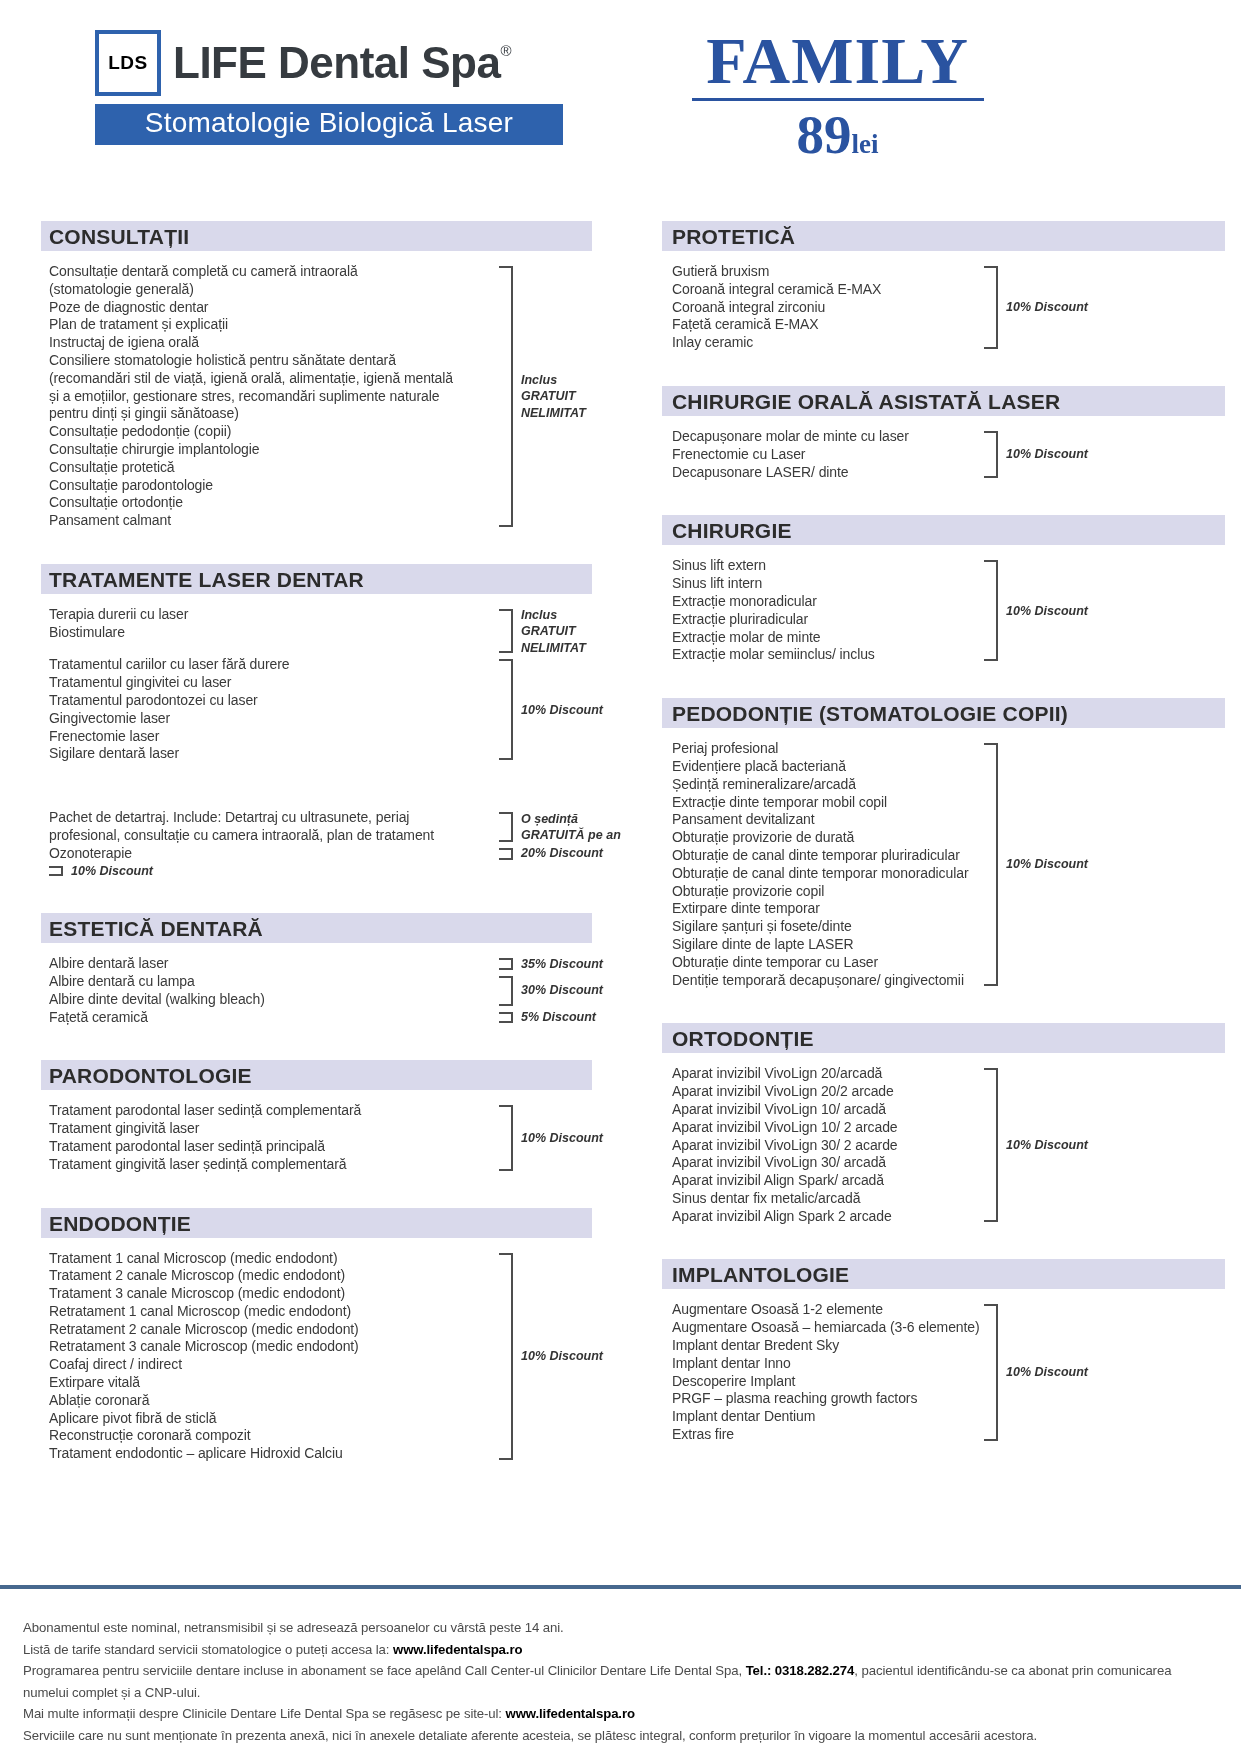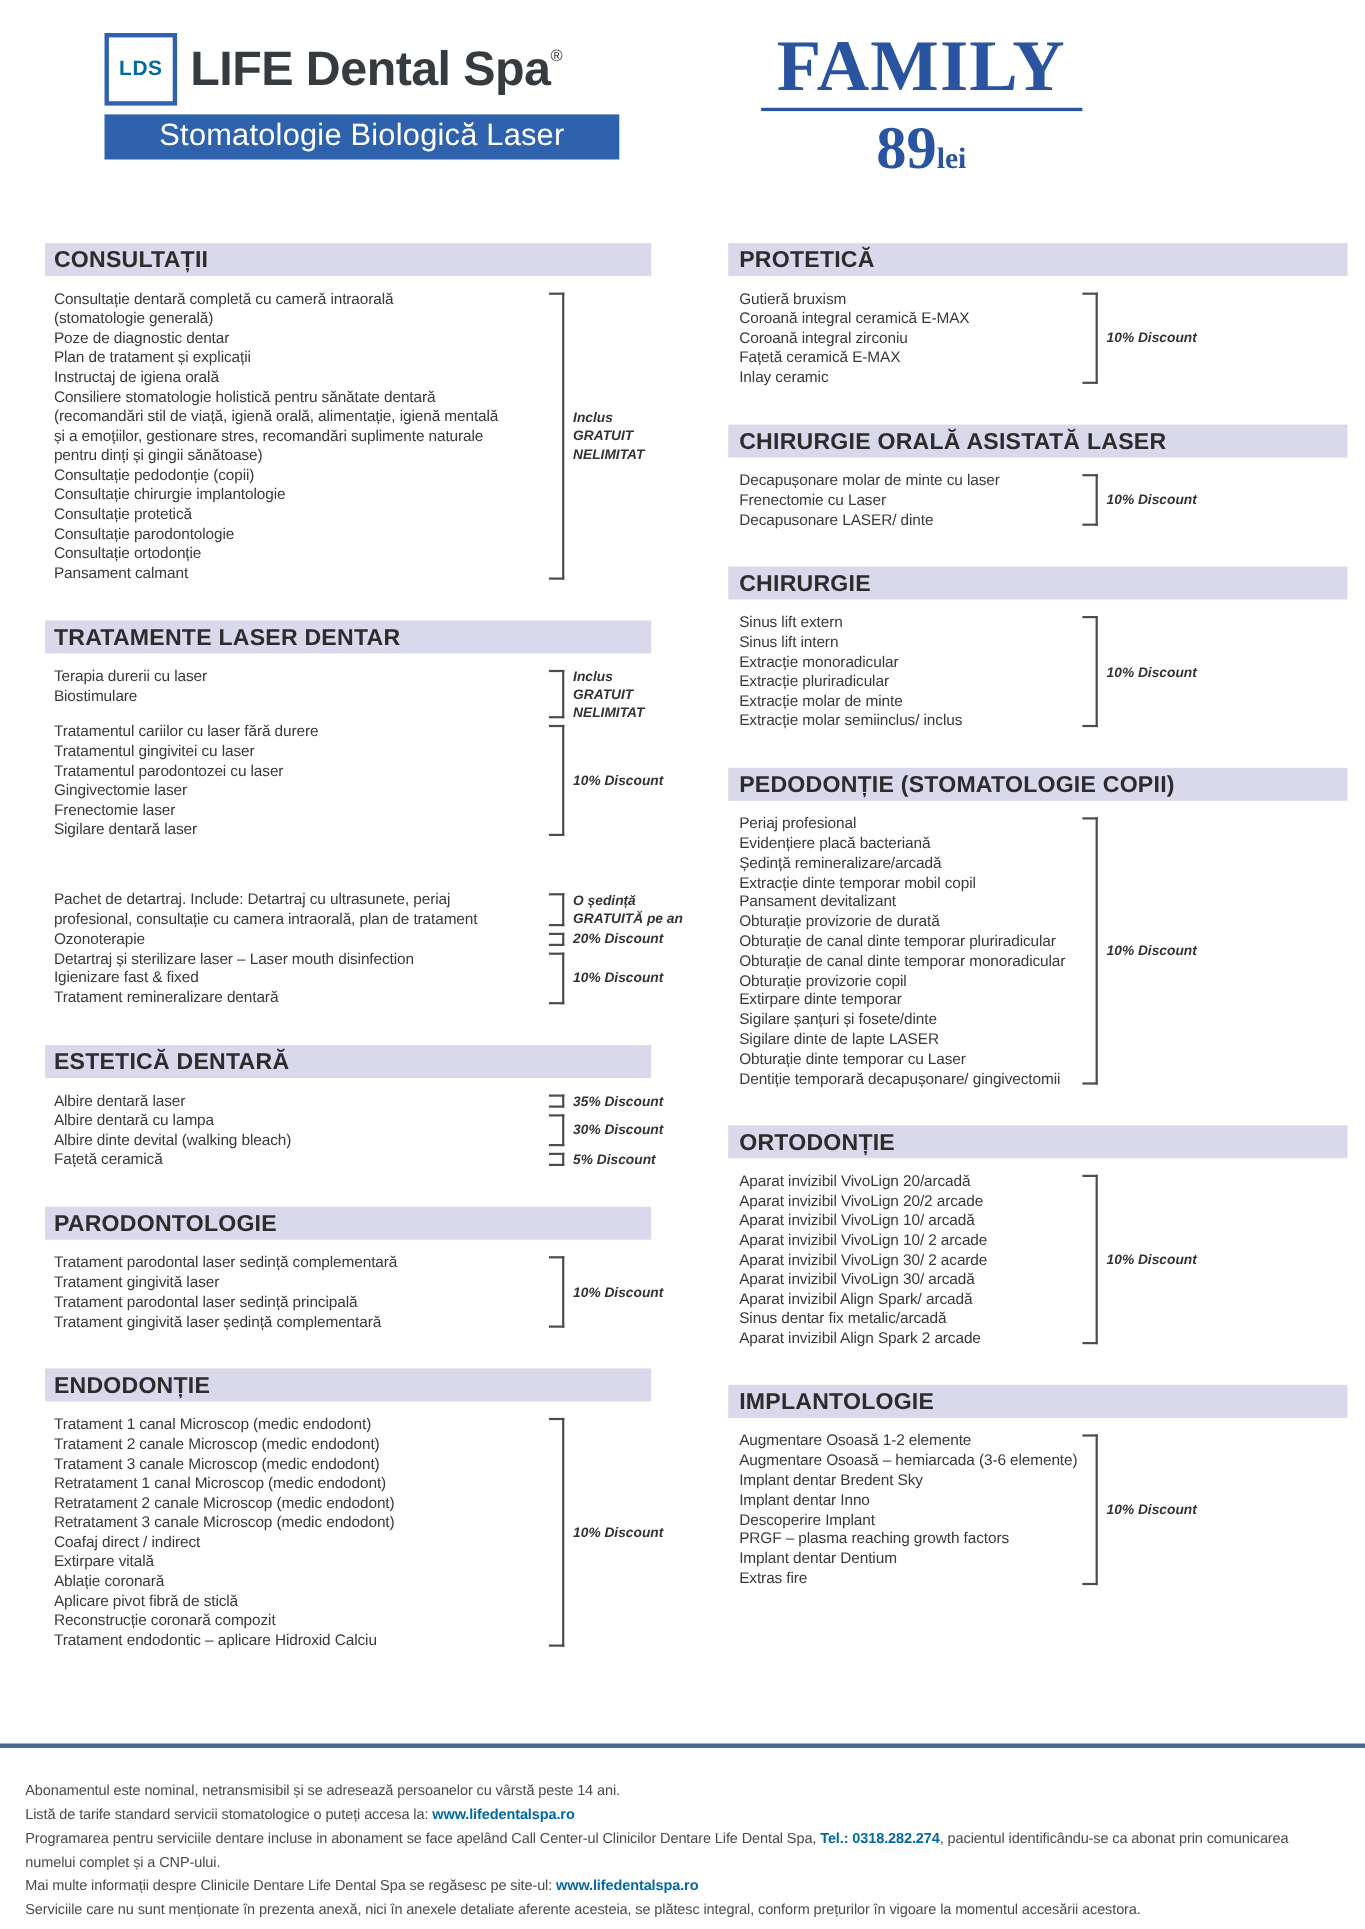--- a/index.html
+++ b/index.html
@@ -15,21 +15,21 @@
   .page{
     position:relative;width:1241px;height:1754px;background:#ffffff;
     font-family:"Liberation Sans",sans-serif;overflow:hidden;
   }
   
   .logo-block{position:absolute;left:95px;top:30px;width:468px;}
   .logo-row{display:flex;align-items:center;}
   .lds-box{
     width:58px;height:58px;border:4px solid var(--accent-blue);
     display:flex;align-items:center;justify-content:center;
-    font-size:19px;font-weight:700;color:#0369a1;letter-spacing:.5px;flex:0 0 auto;
+    font-size:19px;font-weight:700;color:#000000;letter-spacing:.5px;flex:0 0 auto;
   }
   .brand-title{
     margin-left:12px;font-size:44px;font-weight:700;color:#363b40;
     letter-spacing:-.5px;white-space:nowrap;
   }
   .brand-reg{font-size:15px;vertical-align:22px;font-weight:400;}
   .tagline-bar{
     margin-top:8px;background:var(--accent-blue);color:#fff;
     font-size:28px;font-weight:500;text-align:center;padding:3px 0 6px;
     letter-spacing:.2px;
@@ -77,21 +77,21 @@
     font-size:12.5px;font-weight:700;color:#333;line-height:16.5px;white-space:nowrap;font-style:italic;
   }
   
   .footer{
     position:absolute;left:0;top:1585px;width:1241px;box-sizing:border-box;
     border-top:4px solid var(--footer-rule);padding:28px 40px 0 23px;
   }
   .footer p{
     margin:0;font-size:13.2px;line-height:21.5px;color:#4b4b4b;letter-spacing:-.1px;
   }
-  .footer b{color:#0369a1;}
+  .footer b{color:#000000;}
 </style>
 </head>
 <body>
 
 <div class="page">
 
   <div class="logo-block">
     <div class="logo-row">
       <div class="lds-box">
         <span>LDS</span>
@@ -185,25 +185,20 @@
           <div class="group">
             <div class="g-text">
               <div class="line">Ozonoterapie</div>
             </div>
             <div class="g-brace"></div>
             <div class="g-label">
               <div class="lab-line">20% Discount</div>
             </div>
           </div>
           <div class="group">
-            <div class="g-text">
-              <div class="line">Detartraj și sterilizare laser – Laser mouth disinfection</div>
-              <div class="line">Igienizare fast &amp; fixed</div>
-              <div class="line">Tratament remineralizare dentară</div>
-            </div>
             <div class="g-brace"></div>
             <div class="g-label">
               <div class="lab-line">10% Discount</div>
             </div>
           </div>
         </div>
       </section>
       <section class="svc">
         <div class="svc-header">ESTETICĂ DENTARĂ</div>
         <div class="svc-body">

